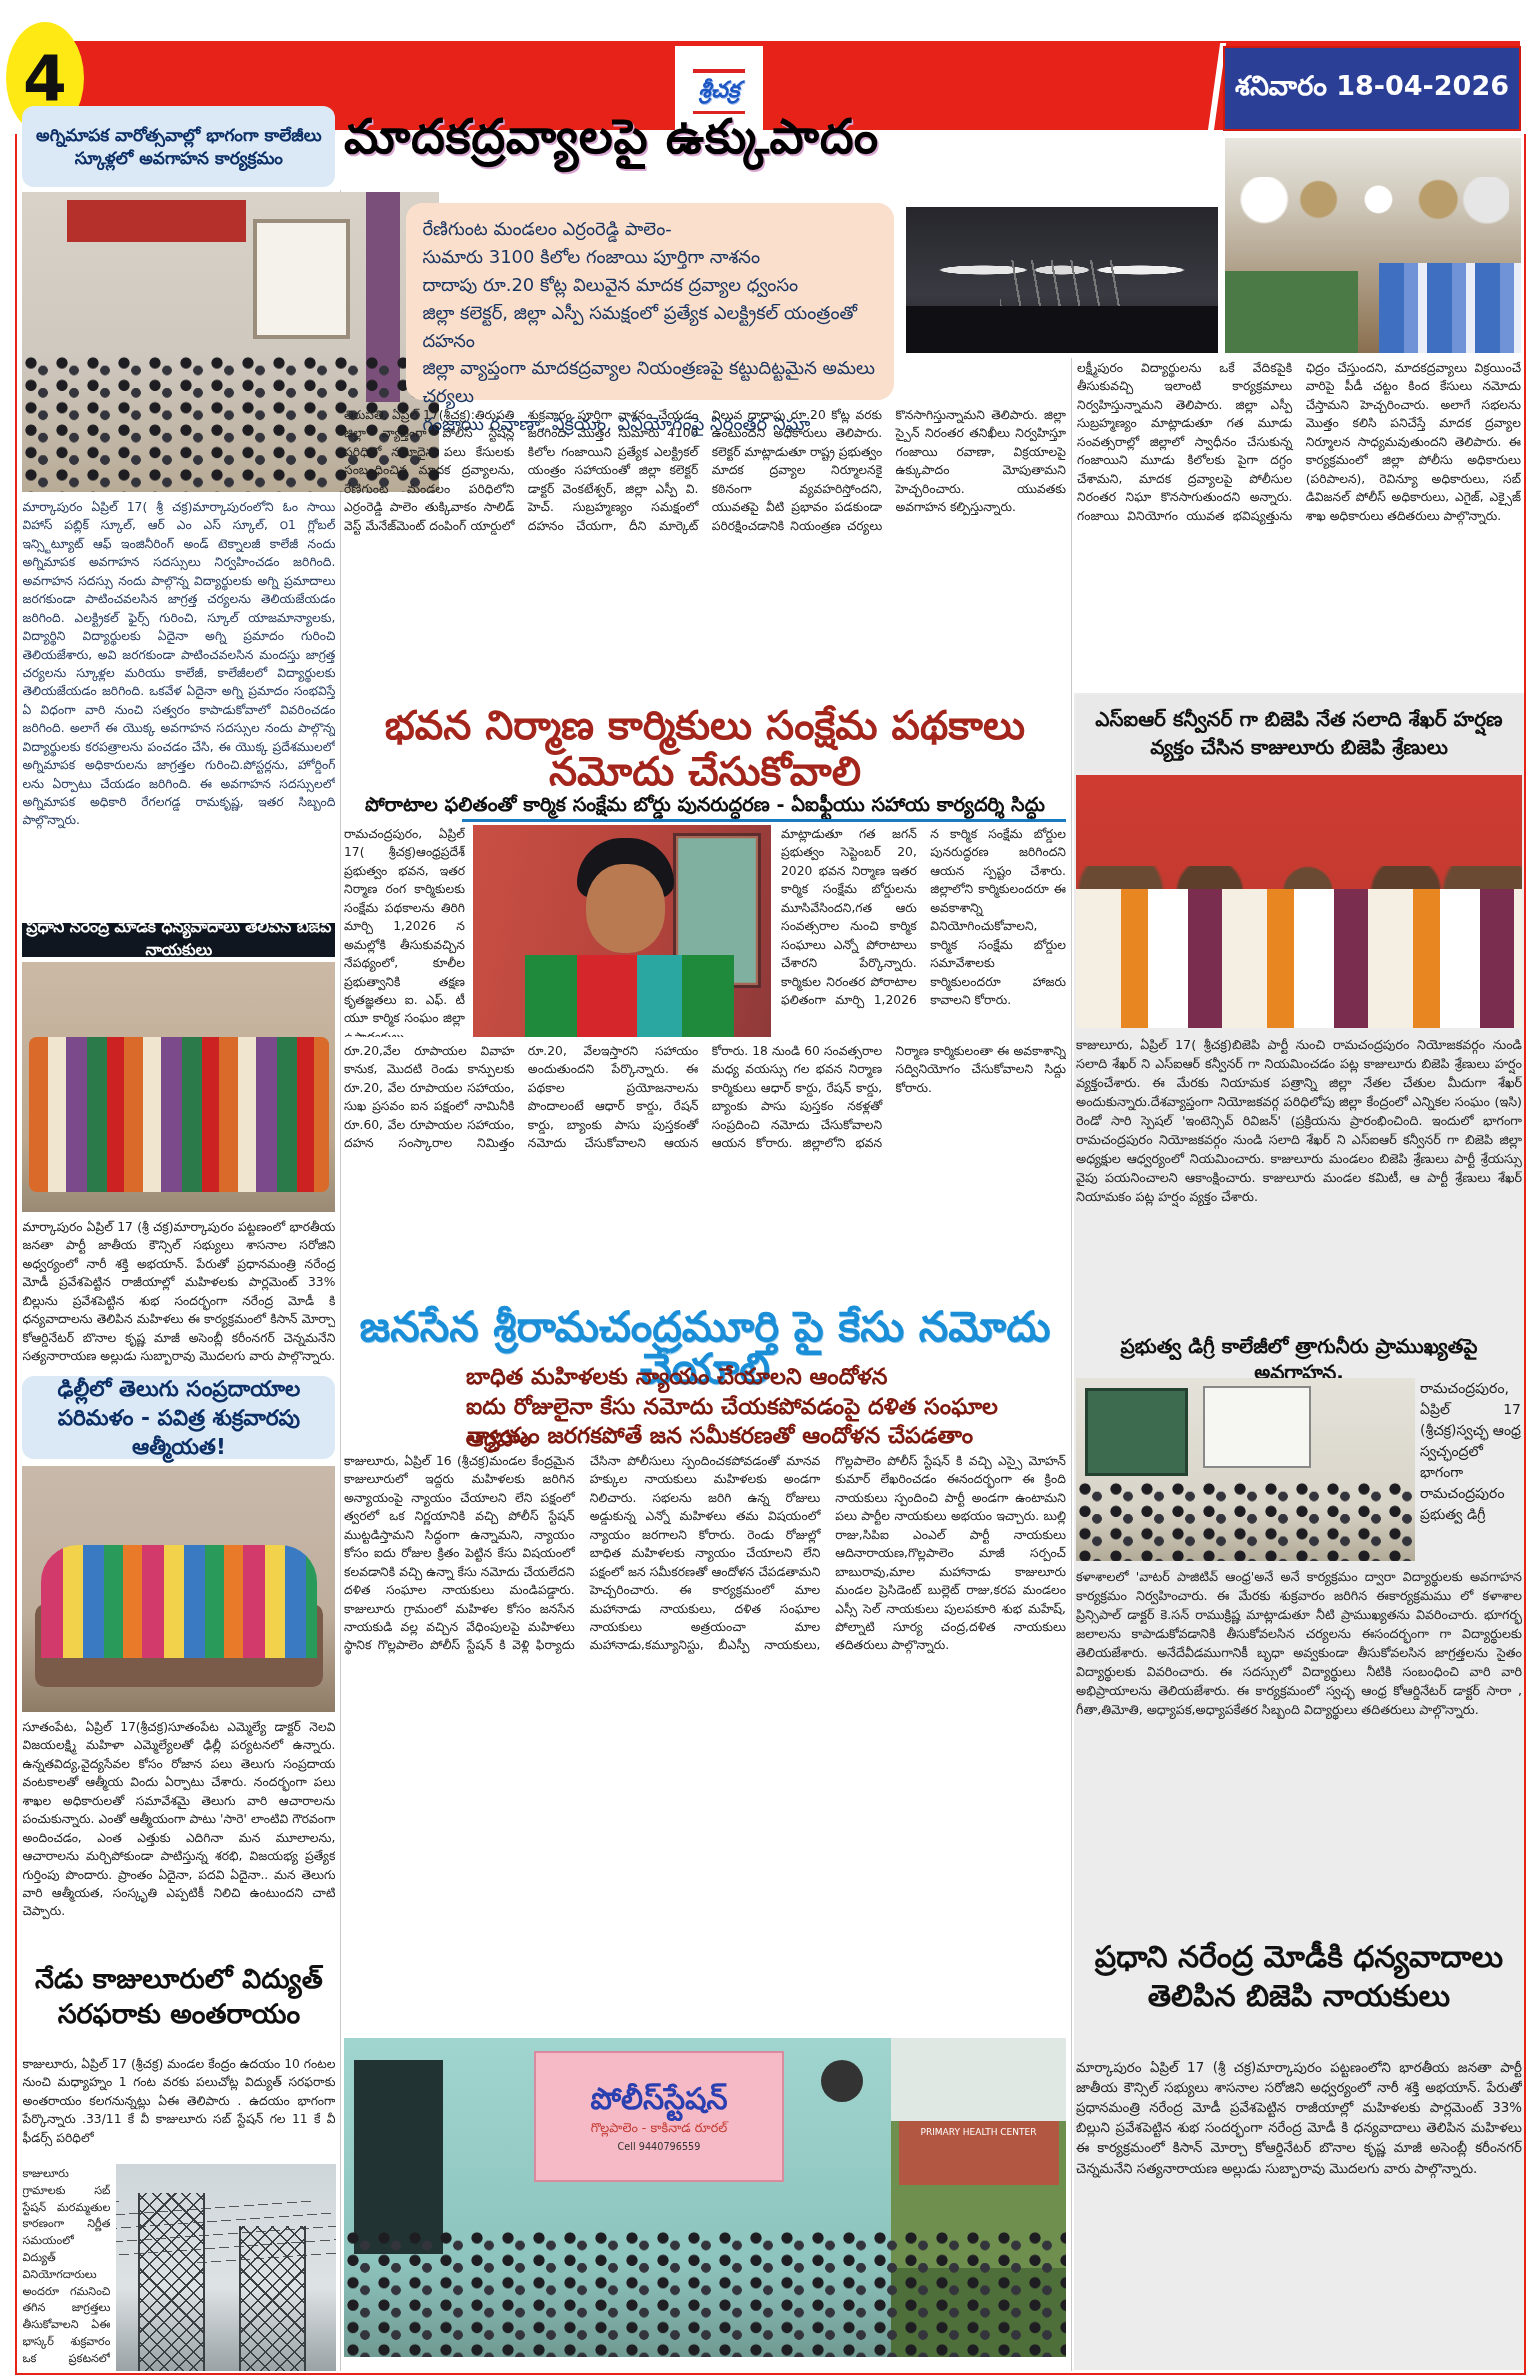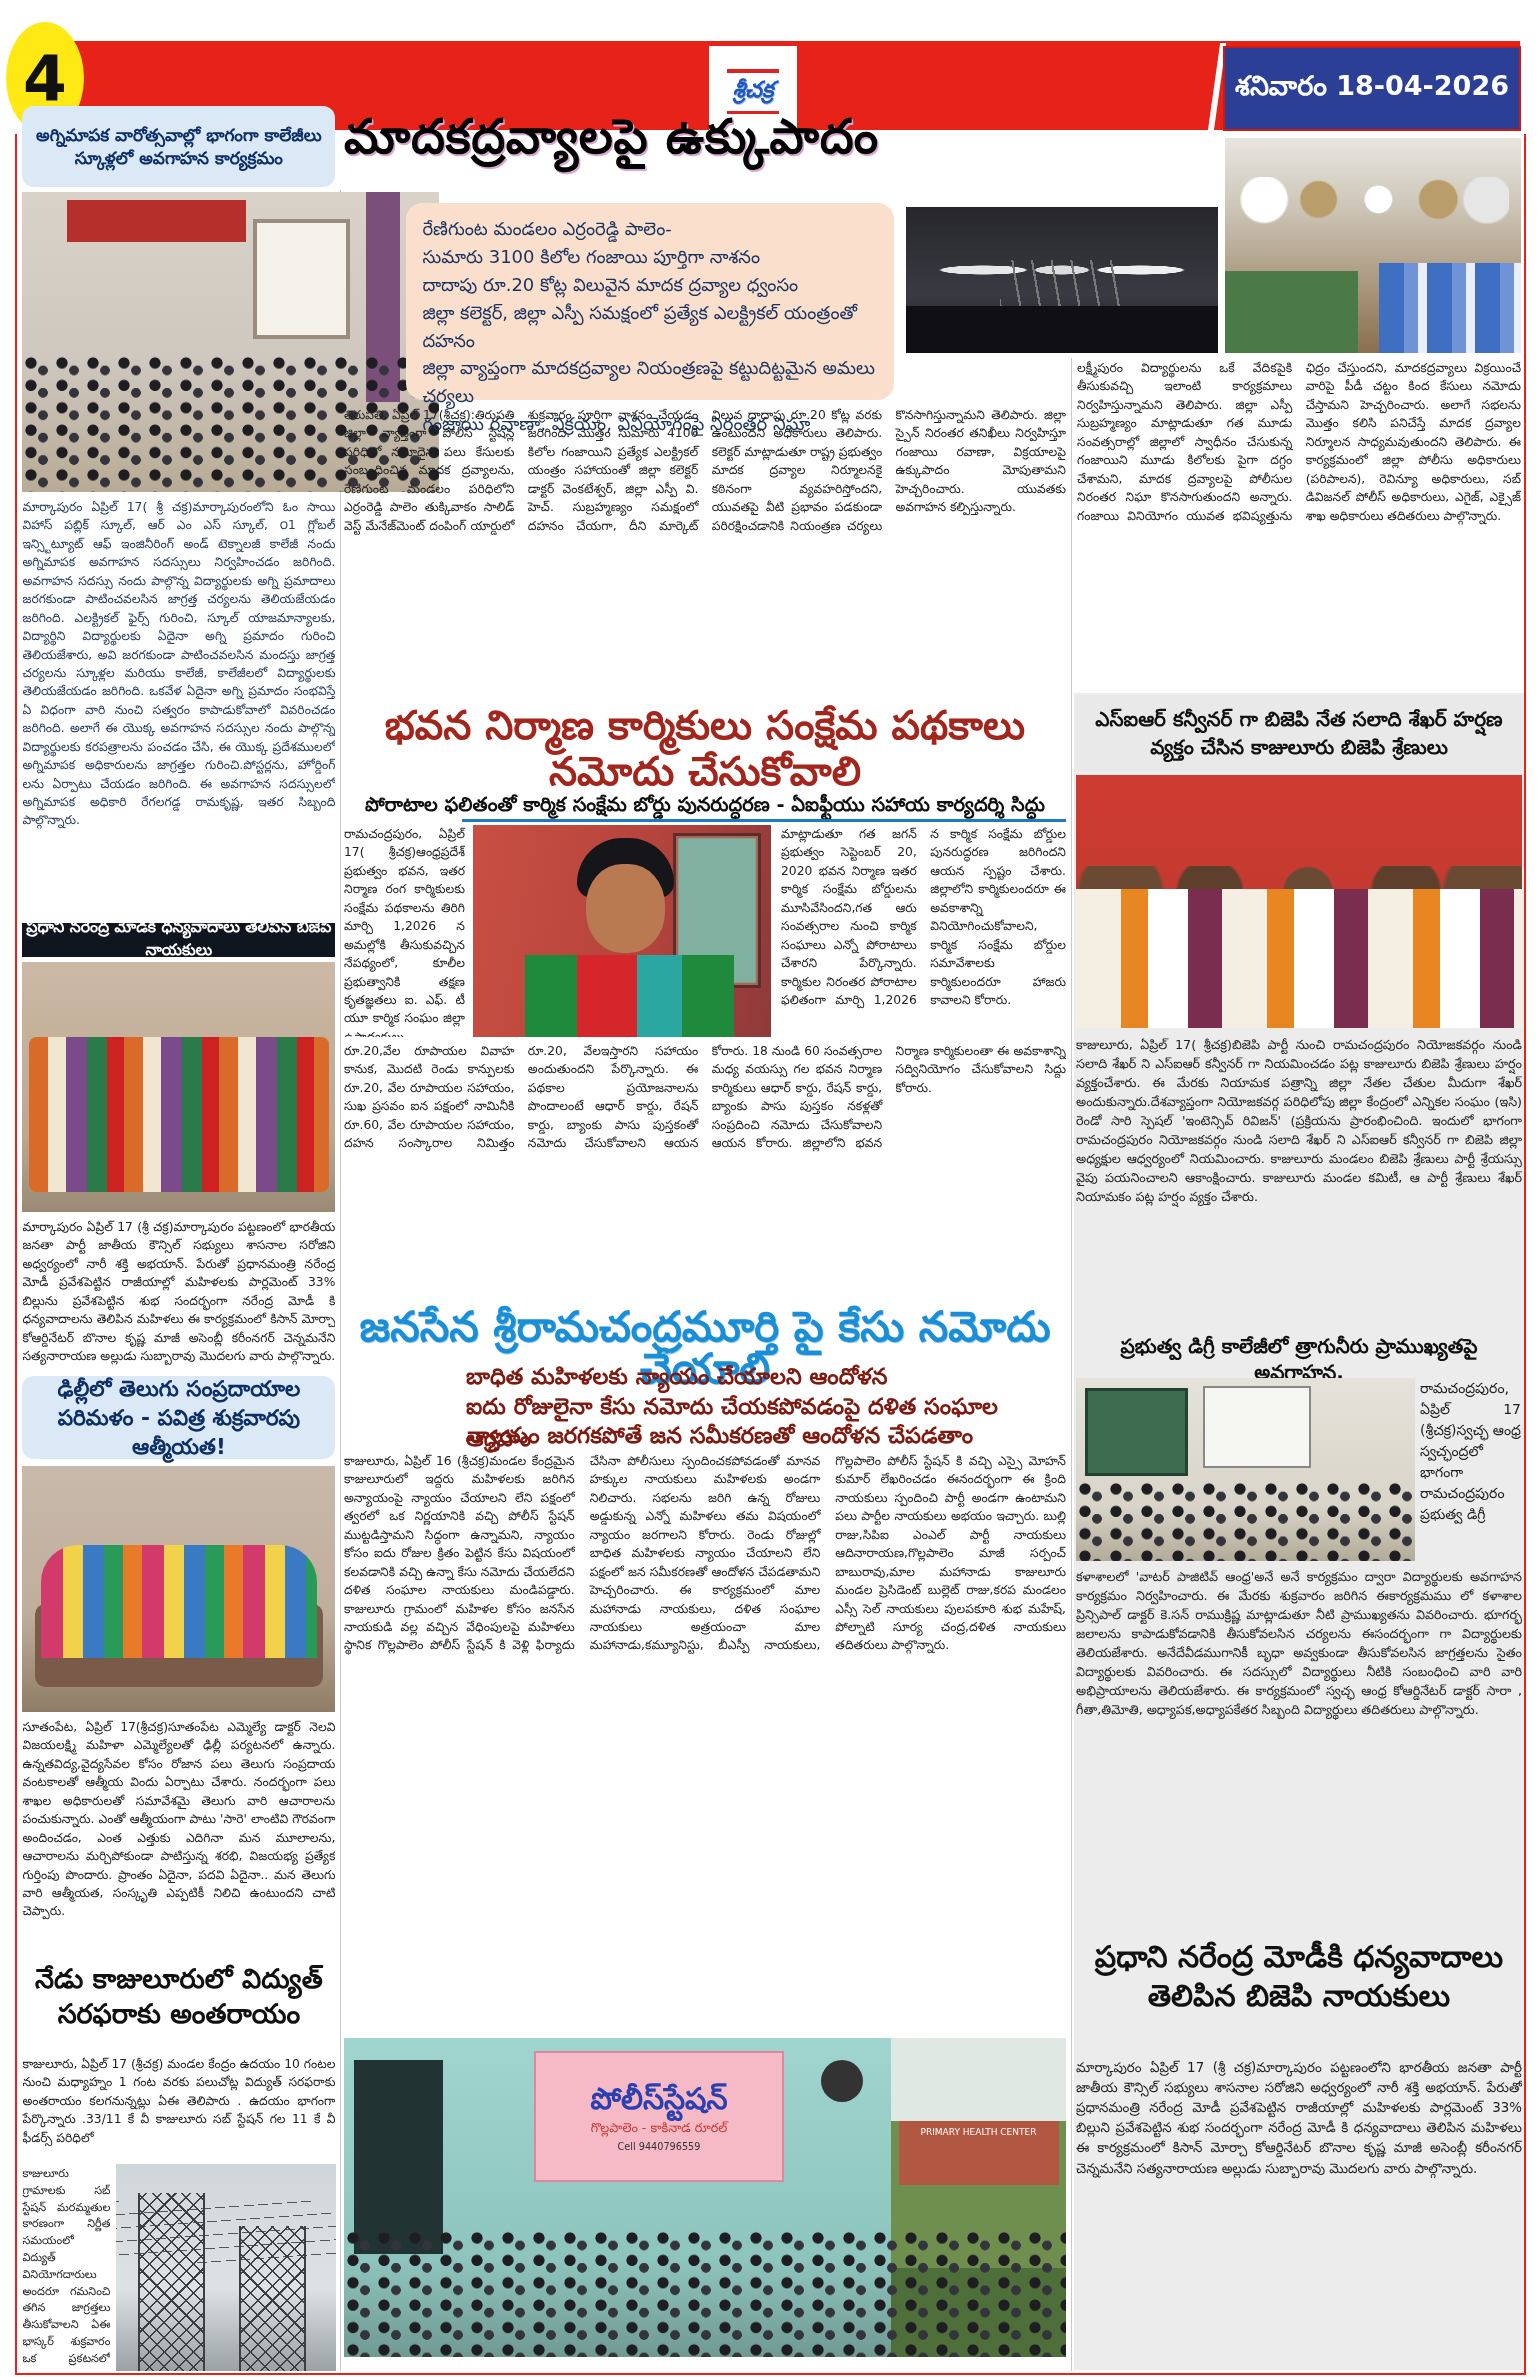--- a/index.html
+++ b/index.html
@@ -9,21 +9,21 @@
   
   .vrule{position:absolute;width:2.2px;background:#e62219;}
   .hrule-red{position:absolute;height:2.2px;background:#e62219;}
   .colrule{position:absolute;width:0.7px;background:#c9c9c9;}
   
   .hdr{position:absolute;left:22.4px;top:41px;width:1498px;height:89px;background:#e62219;}
   .pageno{position:absolute;left:6px;top:22.4px;width:78px;height:112px;border-radius:50%;
           background:#ffe915;color:#111;font-size:63px;font-weight:bold;display:flex;
           align-items:center;justify-content:center;}
   .mast{position:absolute;left:675px;top:46px;width:88px;height:91px;background:#ffffff;
-        display:flex;flex-direction:column;align-items:center;justify-content:center;margin-left:34px;}
+        display:flex;flex-direction:column;align-items:center;justify-content:center;}
   .mast .t{color:#1c57c4;font-weight:bold;font-size:22.4px;font-style:italic;
            text-shadow:0.7px 0.7px 0 #9db9ee;}
   .mast .r{width:52px;height:3.7px;background:#d22;margin:3px 0;}
   .datebox{position:absolute;left:1223px;top:46px;width:294px;height:81px;background:#2b3f96;
            border:2.2px solid #cf1a12;display:flex;align-items:center;justify-content:center;}
   .datebox span{color:#fff;font-weight:bold;font-size:27px;}
   .dateslash{position:absolute;left:1214px;top:43px;width:6px;height:88px;background:#fff;transform:skewX(-8deg);}
   
   .hl-box-blue{background:#dbe9f7;border-radius:12px;color:#0c2f66;font-weight:bold;
                display:flex;align-items:center;justify-content:center;text-align:center;line-height:1.35;}

